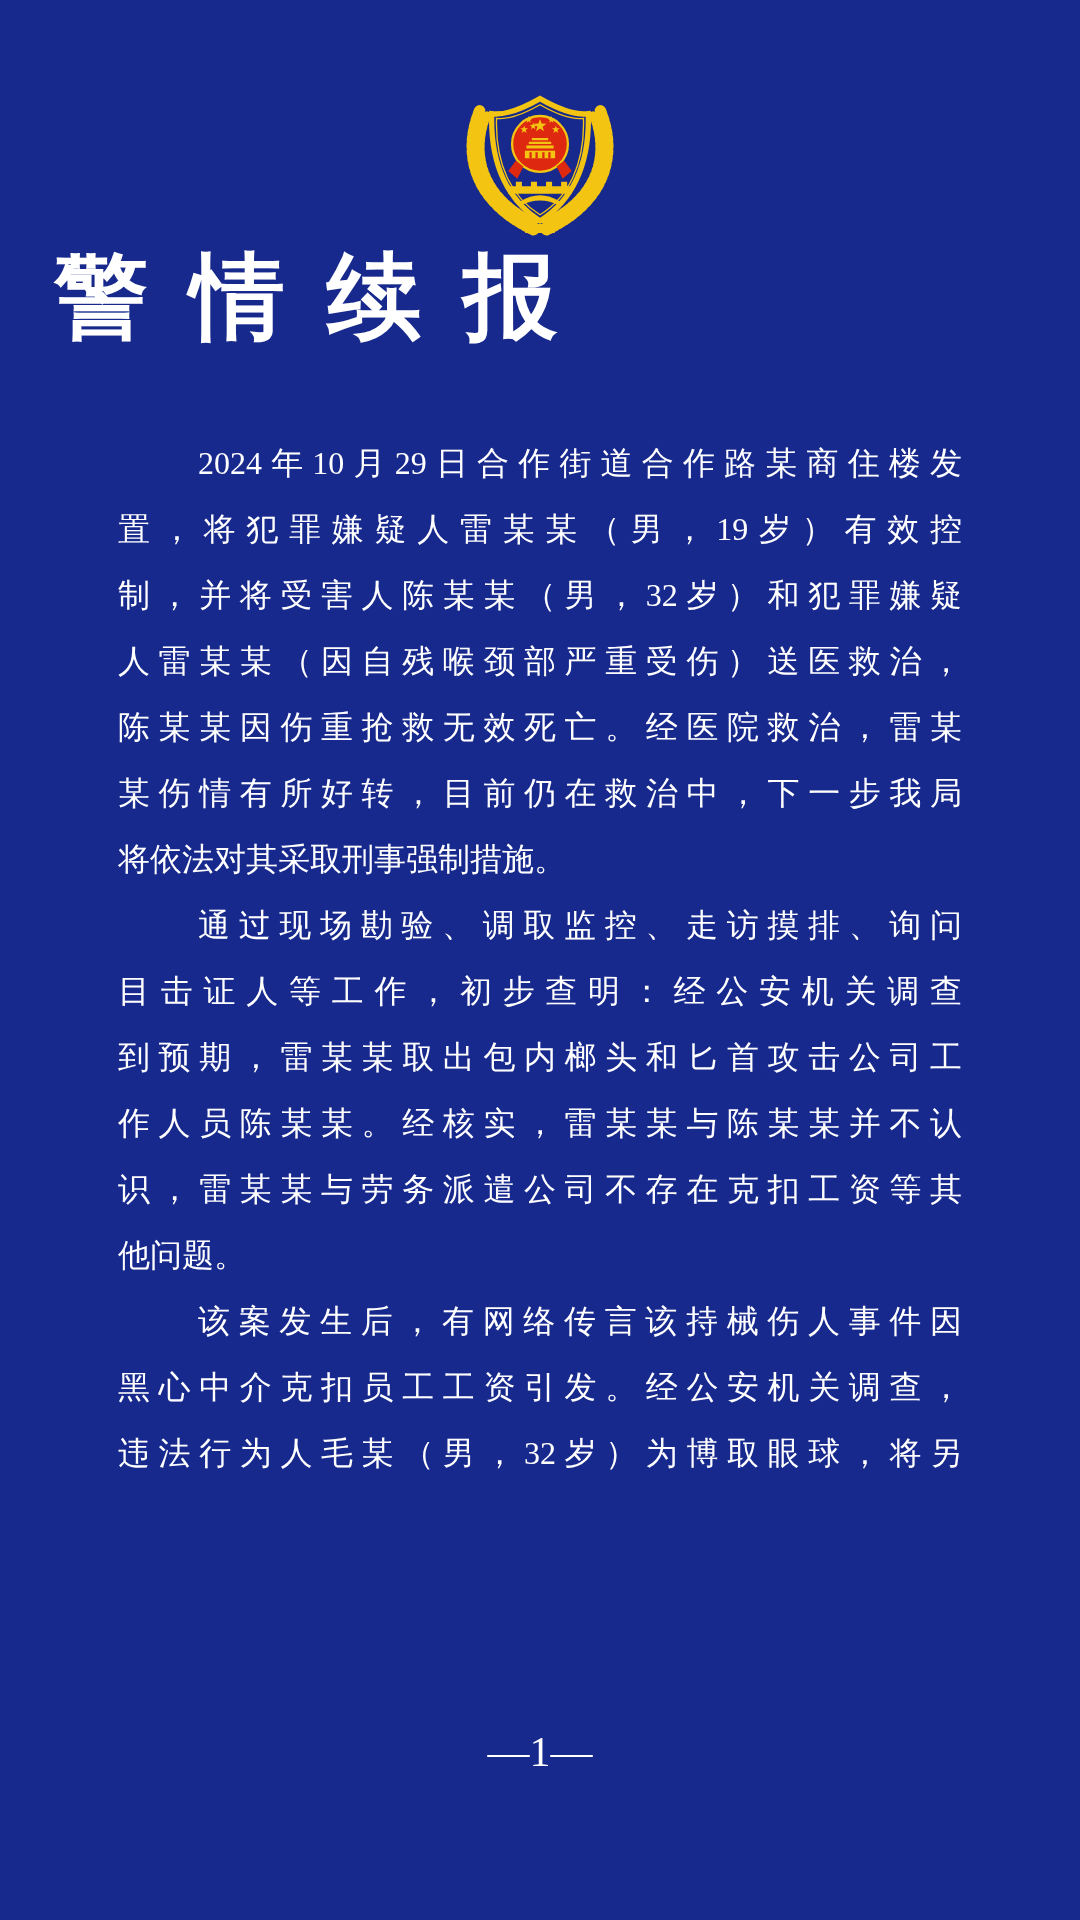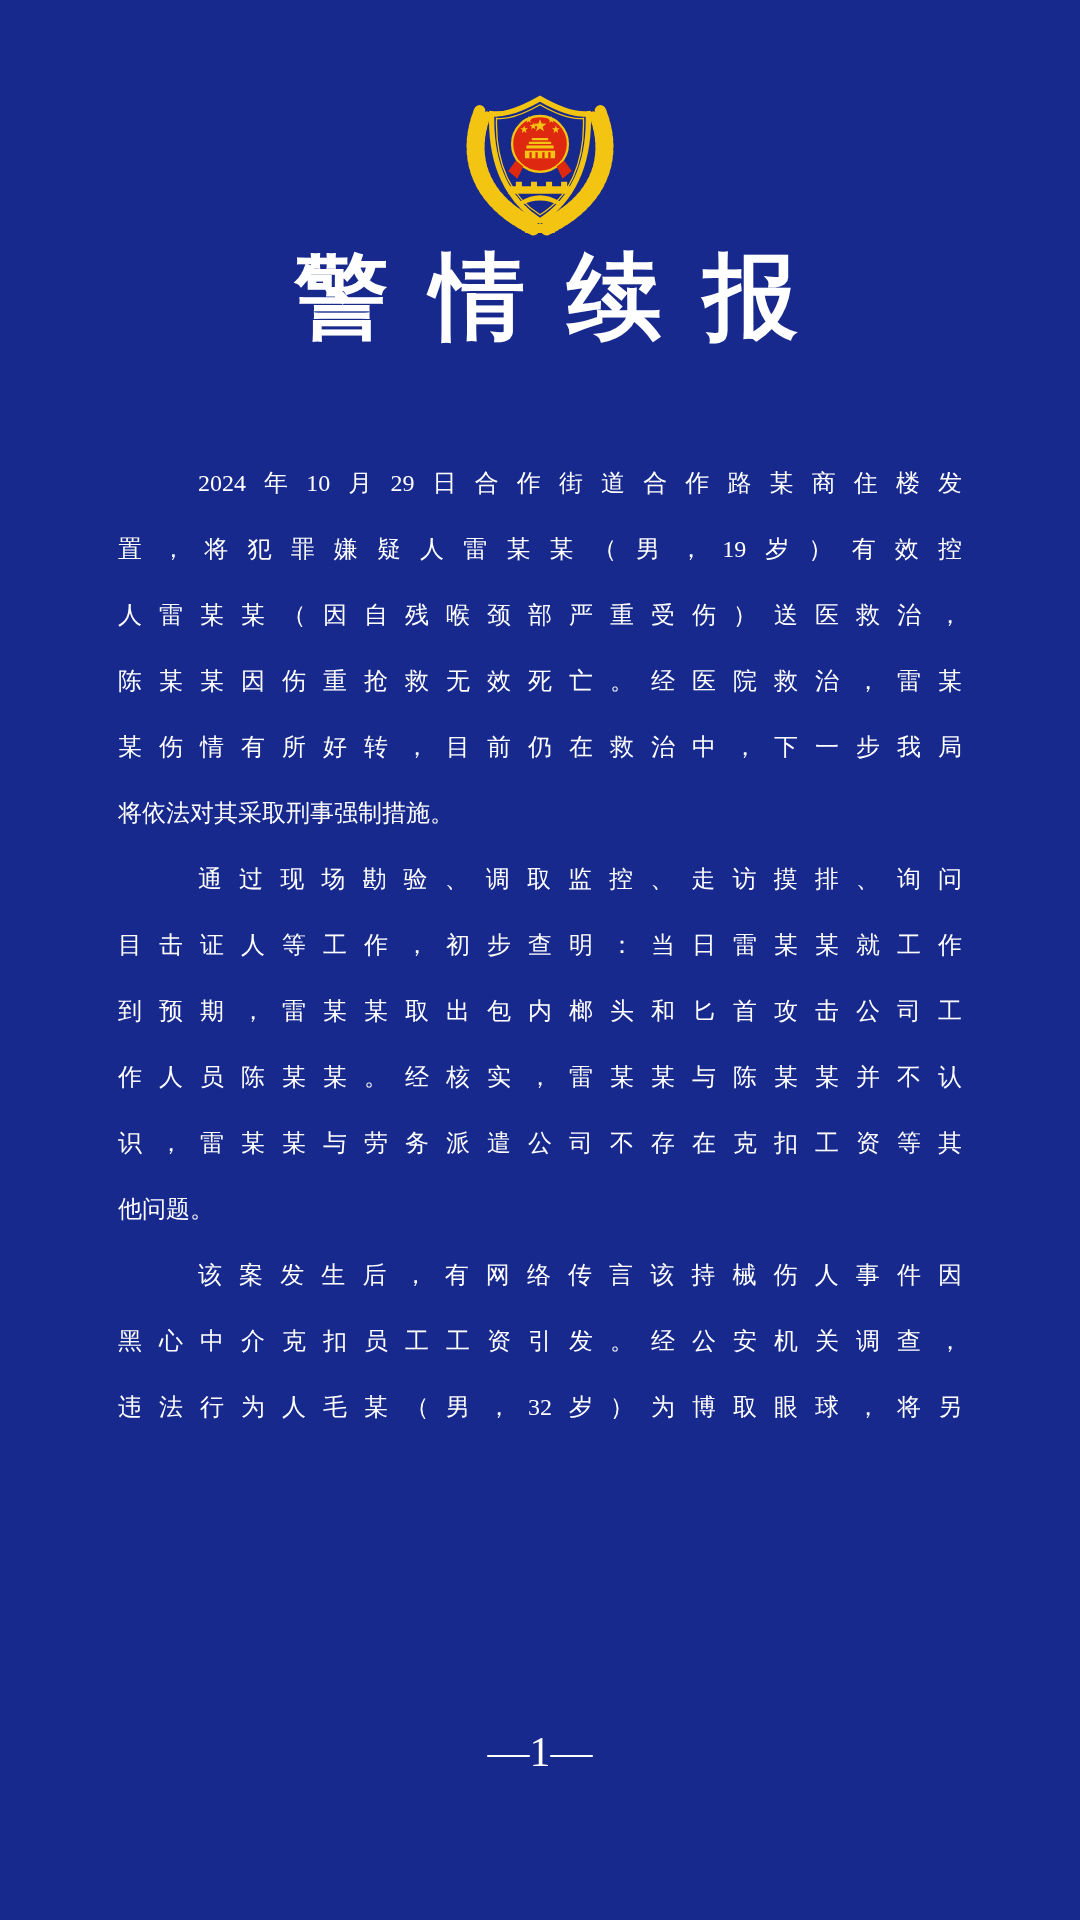--- a/index.html
+++ b/index.html
@@ -15,35 +15,35 @@
     position:absolute;
     left:50%;top:76px;
     transform:translateX(-50%);
     width:170px;height:160px;
   }
   .emblem svg{width:100%;height:100%;display:block;}
   .title{
     position:absolute;
     left:12px;right:0;top:240px;
     margin:0;
-    text-align:center;
+    text-align:left;
     color:var(--text,#FFFFFF);
     font-size:94px;
     font-weight:700;
     letter-spacing:0.45em;
     padding-left:0.45em;
     line-height:115px;
     font-family:"Liberation Serif","DejaVu Serif",serif;
   }
   .body-text{
     position:absolute;
-    left:118px;top:450px;
+    left:118px;top:430px;
     width:844px;
     color:var(--text,#FFFFFF);
-    font-size:24px;
+    font-size:32px;
     line-height:66px;
   }
   .line{
     text-align:justify;
     text-align-last:justify;
     height:66px;
     overflow:visible;
   }
   .line.indent{padding-left:80px;}
   .line.last{text-align-last:left;}
@@ -119,26 +119,27 @@
         <path d="M84,166 Q110,150 136,166 L136,172 Q110,158 84,172 Z"></path>
       </g>
     </svg>
   </div>
 
   <h1 class="title">警情续报</h1>
 
   <div class="body-text">
       <div class="line indent">2024年10月29日合作街道合作路某商住楼发</div>
       <div class="line">置，将犯罪嫌疑人雷某某（男，19岁）有效控</div>
+      <div class="line">制，并将受害人陈某某（男，32岁）和犯罪嫌疑</div>
       <div class="line">人雷某某（因自残喉颈部严重受伤）送医救治，</div>
       <div class="line">陈某某因伤重抢救无效死亡。经医院救治，雷某</div>
       <div class="line">某伤情有所好转，目前仍在救治中，下一步我局</div>
       <div class="line last">将依法对其采取刑事强制措施。</div>
       <div class="line indent">通过现场勘验、调取监控、走访摸排、询问</div>
-      <div class="line">目击证人等工作，初步查明：当日雷某某就工作</div>
+      <div class="line">目击证人等工作，初步查明：经公安机关调查</div>
       <div class="line">到预期，雷某某取出包内榔头和匕首攻击公司工</div>
       <div class="line">作人员陈某某。经核实，雷某某与陈某某并不认</div>
       <div class="line">识，雷某某与劳务派遣公司不存在克扣工资等其</div>
       <div class="line last">他问题。</div>
       <div class="line indent">该案发生后，有网络传言该持械伤人事件因</div>
       <div class="line">黑心中介克扣员工工资引发。经公安机关调查，</div>
       <div class="line">违法行为人毛某（男，32岁）为博取眼球，将另</div>
     </div>
 
   <div class="footer">—1—</div>

